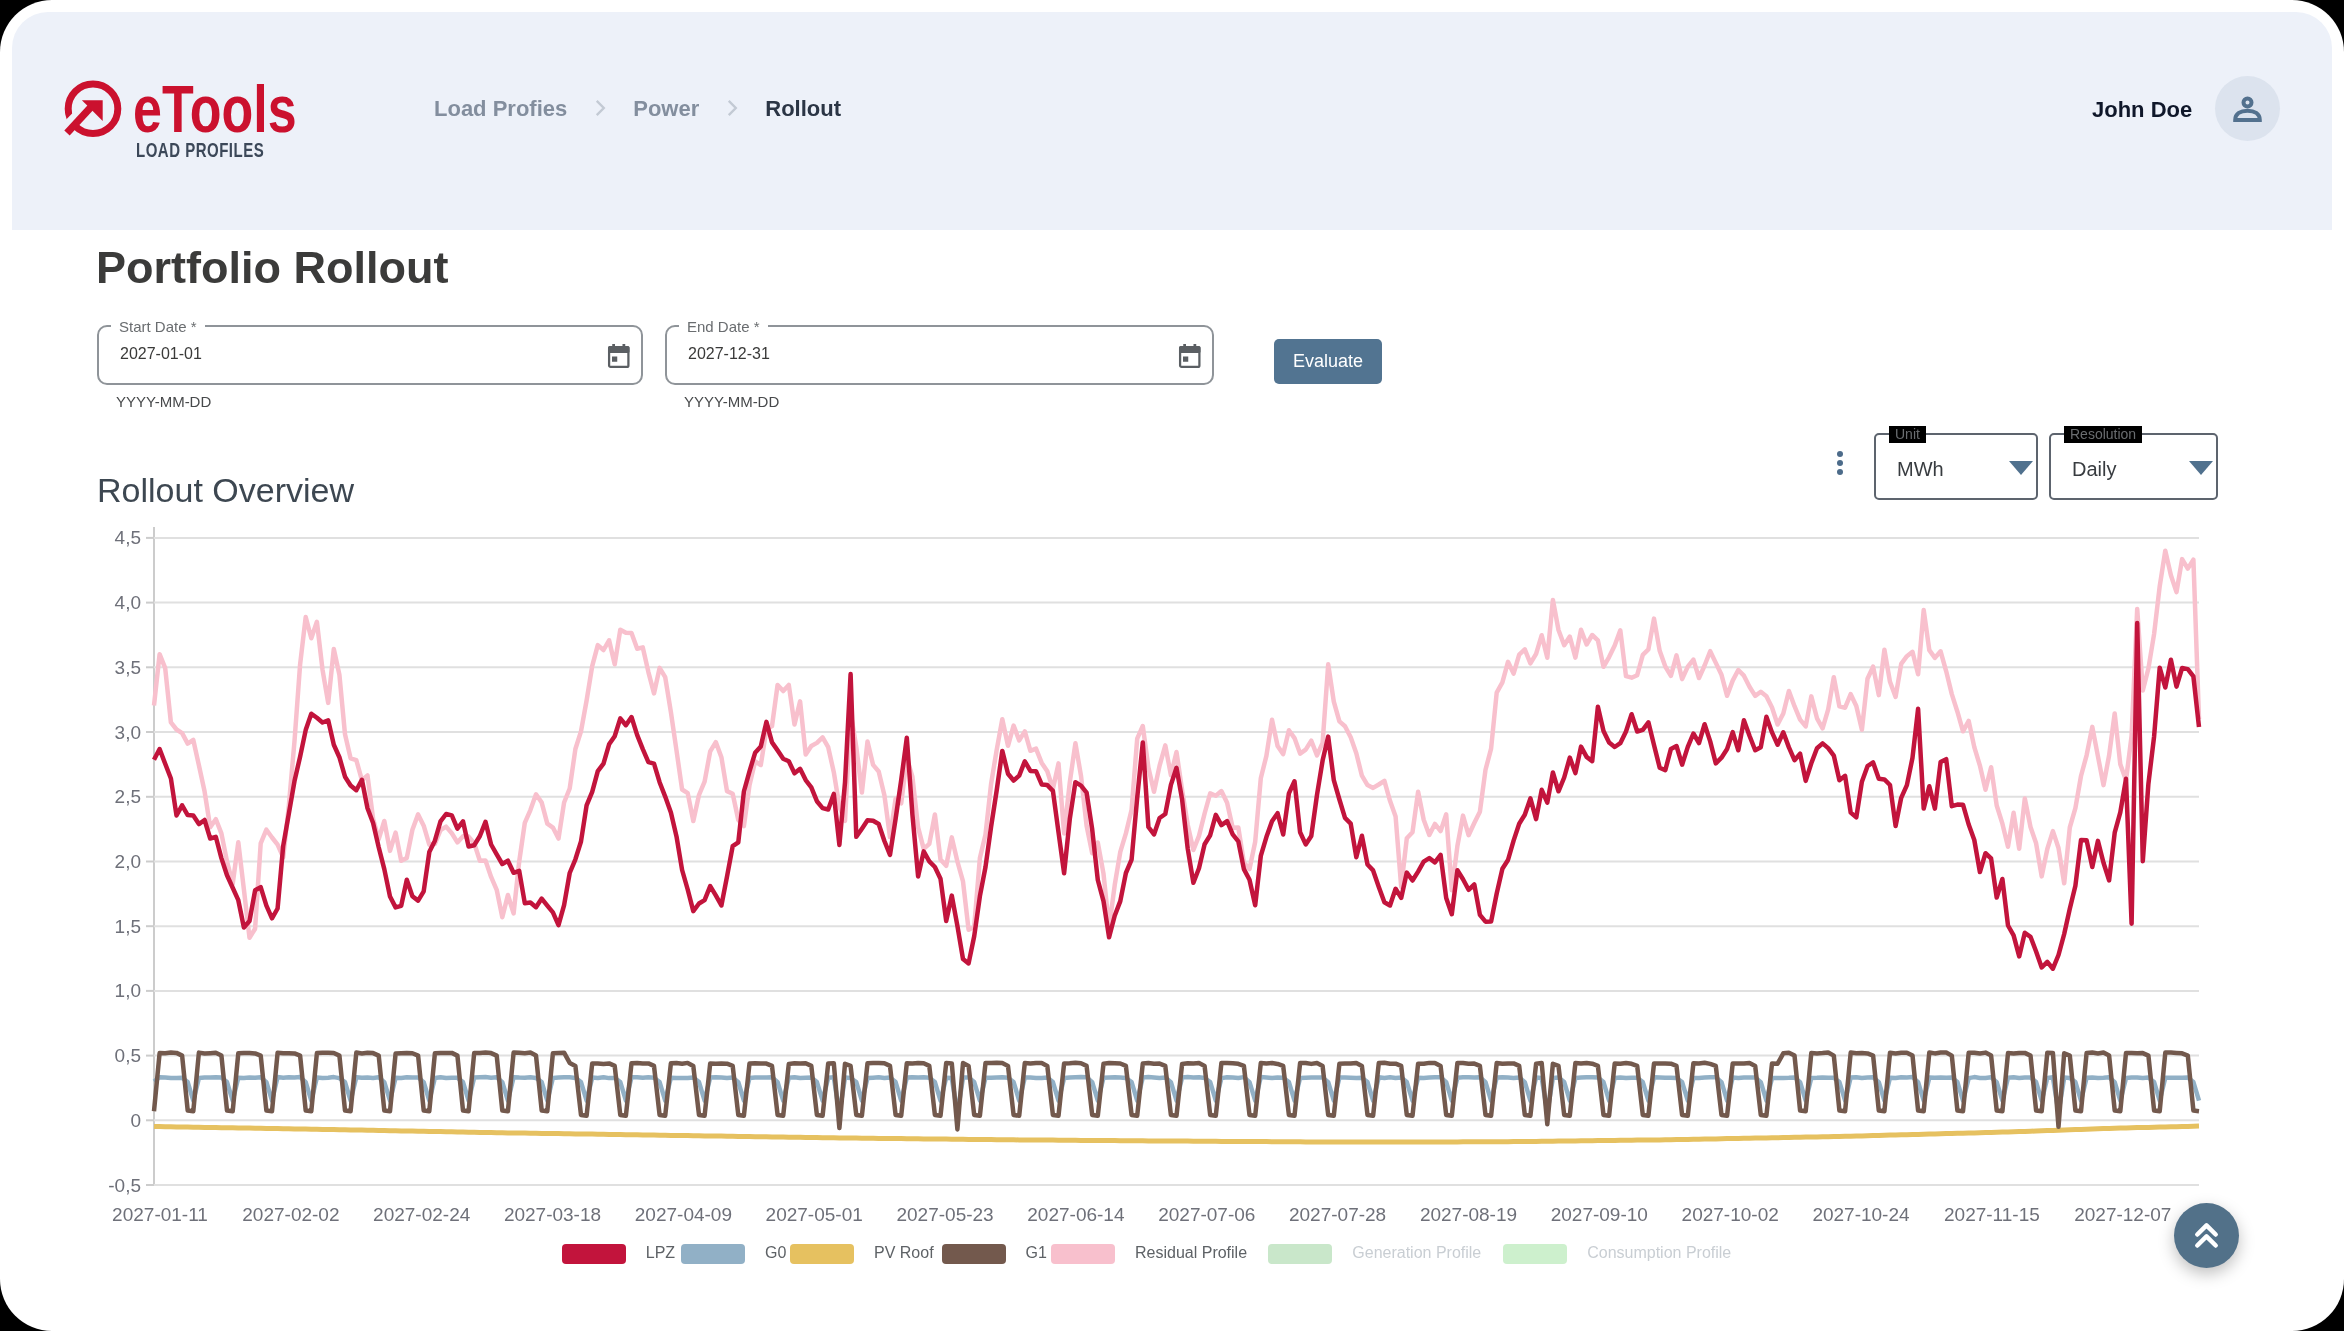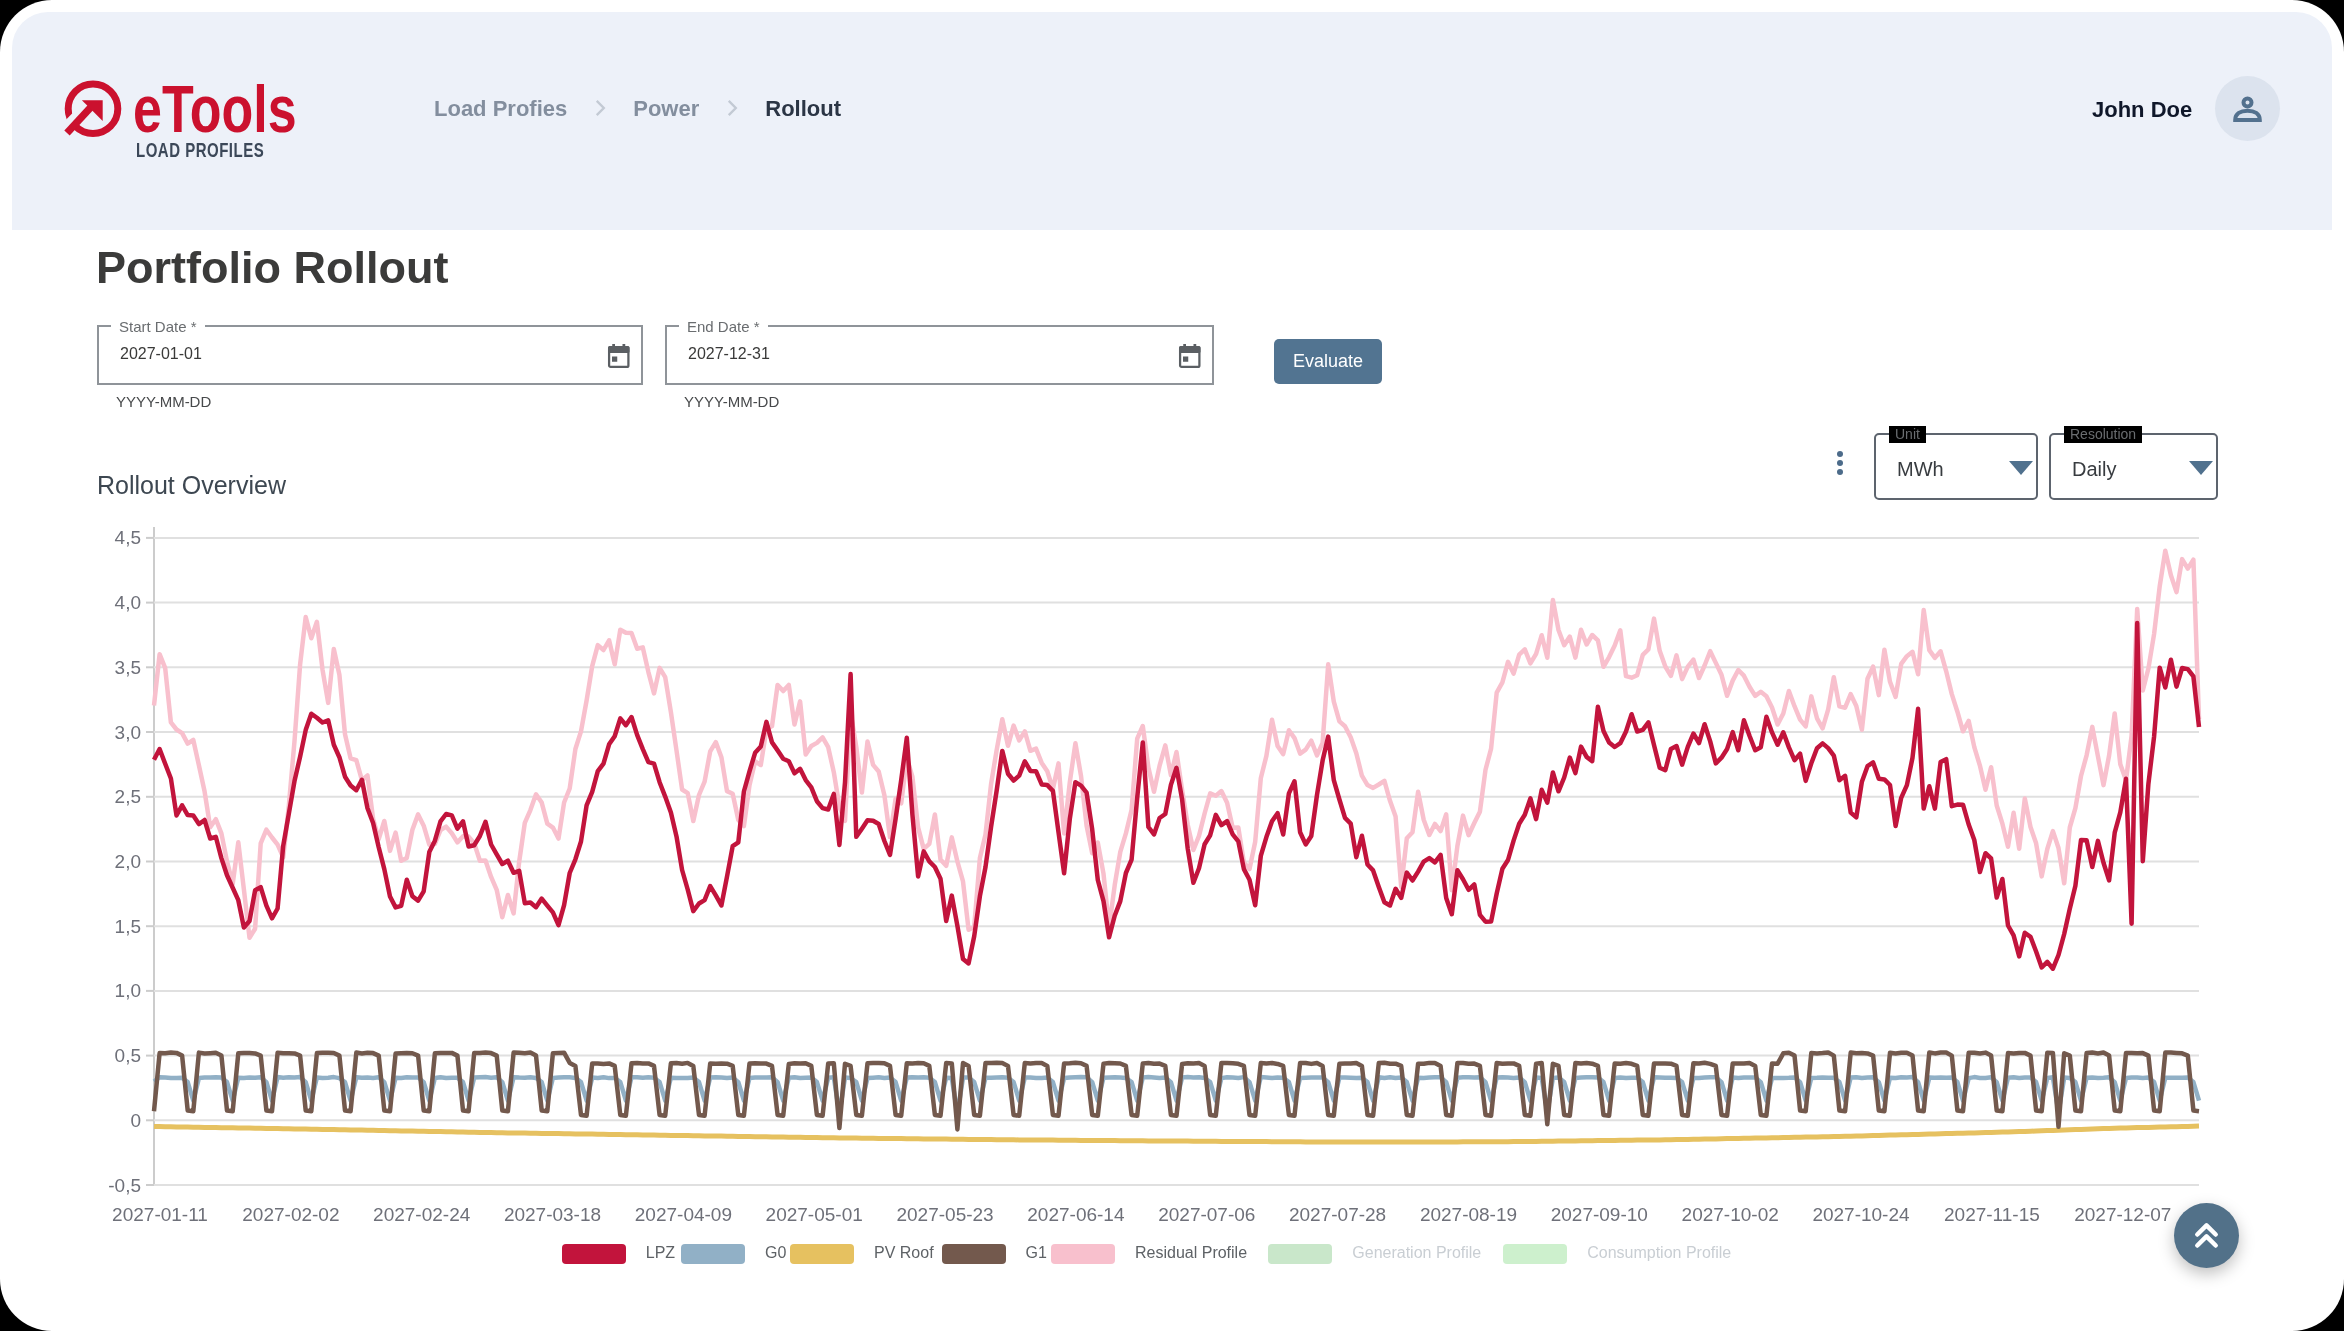--- a/index.html
+++ b/index.html
@@ -7,27 +7,27 @@
 .header { position:absolute; top:12px; left:12px; right:12px; height:218px; background:#edf1f9; border-radius:36px 36px 0 0; }
 .logo { position:absolute; left:52px; top:68px; }
 .etools { position:absolute; left:121px; top:64px; font-size:52px; font-weight:bold; color:#cb112e; transform:scaleY(1.28); transform-origin:left top; line-height:1; letter-spacing:0; }
 .loadprof { position:absolute; left:124px; top:126px; font-size:15px; font-weight:bold; color:#3c4859; letter-spacing:0.5px; transform:scaleY(1.39); transform-origin:left top; line-height:1.2; }
 .crumbs { position:absolute; left:422px; top:83px; font-size:22px; color:#838e9e; font-weight:bold; }
 .crumbs .sep { display:inline-block; width:66px; text-align:center; } .crumbs .sep svg { vertical-align:-5px; }
 .crumbs .act { color:#2b3545; }
 .user { position:absolute; left:2080px; top:85px; font-size:22px; font-weight:bold; color:#0f172a; }
 .avatar { position:absolute; left:2203px; top:64px; width:65px; height:65px; border-radius:50%; background:#dce3ee; }
 h1 { position:absolute; left:96px; top:242px; font-size:45px; font-weight:bold; color:#3b3b3a; }
-.field { position:absolute; border:2px solid #8f9499; border-radius:0; height:60px; background:#fff; }
+.field { position:absolute; border:2px solid #8f9499; border-radius:10px; height:60px; background:#fff; }
 .field .lab { position:absolute; top:-9px; left:12px; background:#fff; padding:0 8px; font-size:15px; color:#6a6d70; line-height:1.2; }
 .field .val { position:absolute; left:21px; top:18px; font-size:16px; color:#3a3a39; }
 .field svg.cal { position:absolute; right:11px; top:17px; }
 .helper { position:absolute; font-size:15px; color:#47494b; }
 .btn { position:absolute; left:1274px; top:339px; width:108px; height:45px; background:#527491; border-radius:5px; color:#fff; font-size:18px; text-align:center; line-height:45px; }
-h2 { position:absolute; left:97px; top:471px; font-size:25px; font-weight:normal; color:#3d4751; }
+h2 { position:absolute; left:97px; top:471px; font-size:34px; font-weight:normal; color:#3d4751; }
 .dots span { position:absolute; left:1836.5px; width:6px; height:6px; border-radius:50%; background:#4c6b8a; }
 .sel { position:absolute; top:433px; border:2px solid #5d646e; border-radius:5px; height:67px; background:#fff; }
 .sel .lab { position:absolute; top:-9px; left:13px; background:#000000; padding:0 6px; font-size:14px; color:#6a6d70; line-height:1.2; }
 .sel .val { position:absolute; left:21px; top:23px; font-size:20px; color:#383c40; }
 .sel .car { position:absolute; right:3px; top:26px; width:0; height:0; border-left:12px solid transparent; border-right:12px solid transparent; border-top:14.5px solid #50718e; }
 .li { position:absolute; top:1244px; height:20px; }
 .sw { display:inline-block; width:64px; height:20px; border-radius:4px; vertical-align:middle; }
 .lt { display:inline-block; margin-left:20px; font-size:16px; vertical-align:middle; position:relative; top:-1px; }
 .fab { position:absolute; left:2174px; top:1203px; width:65px; height:65px; border-radius:50%; background:#527189; box-shadow:0 6px 16px rgba(0,0,0,.25); }
 </style></head>

